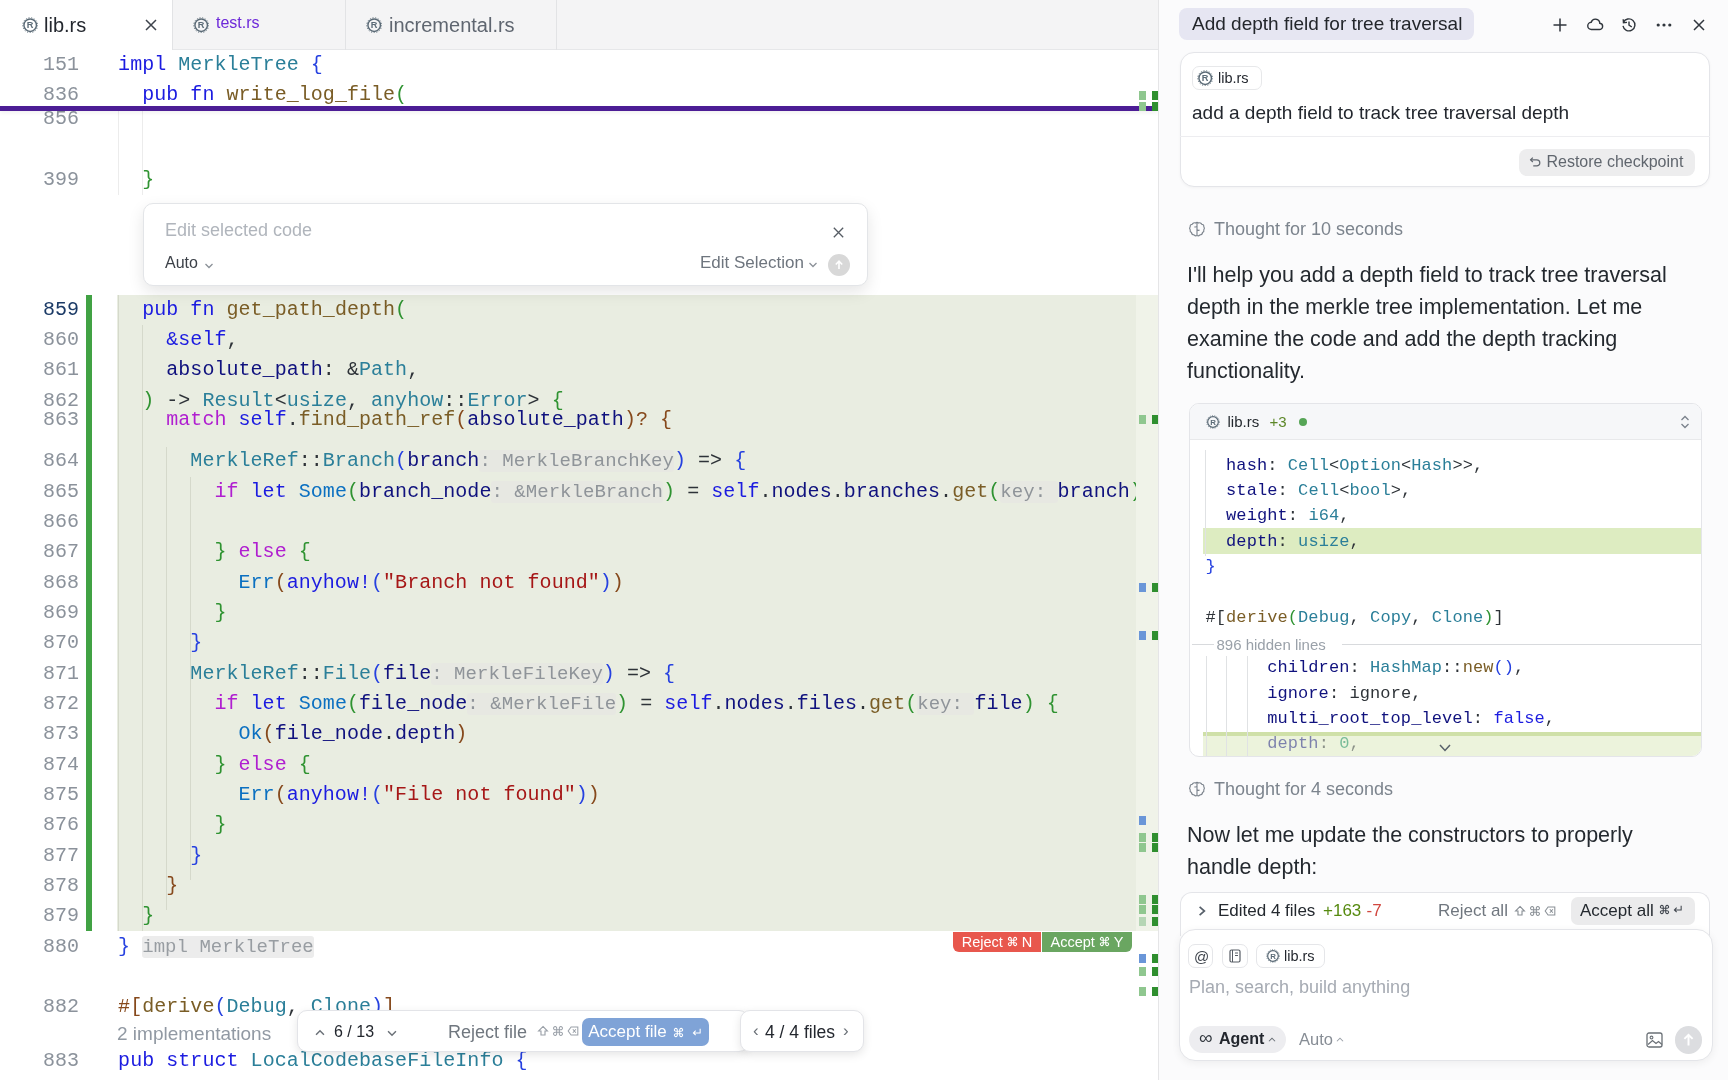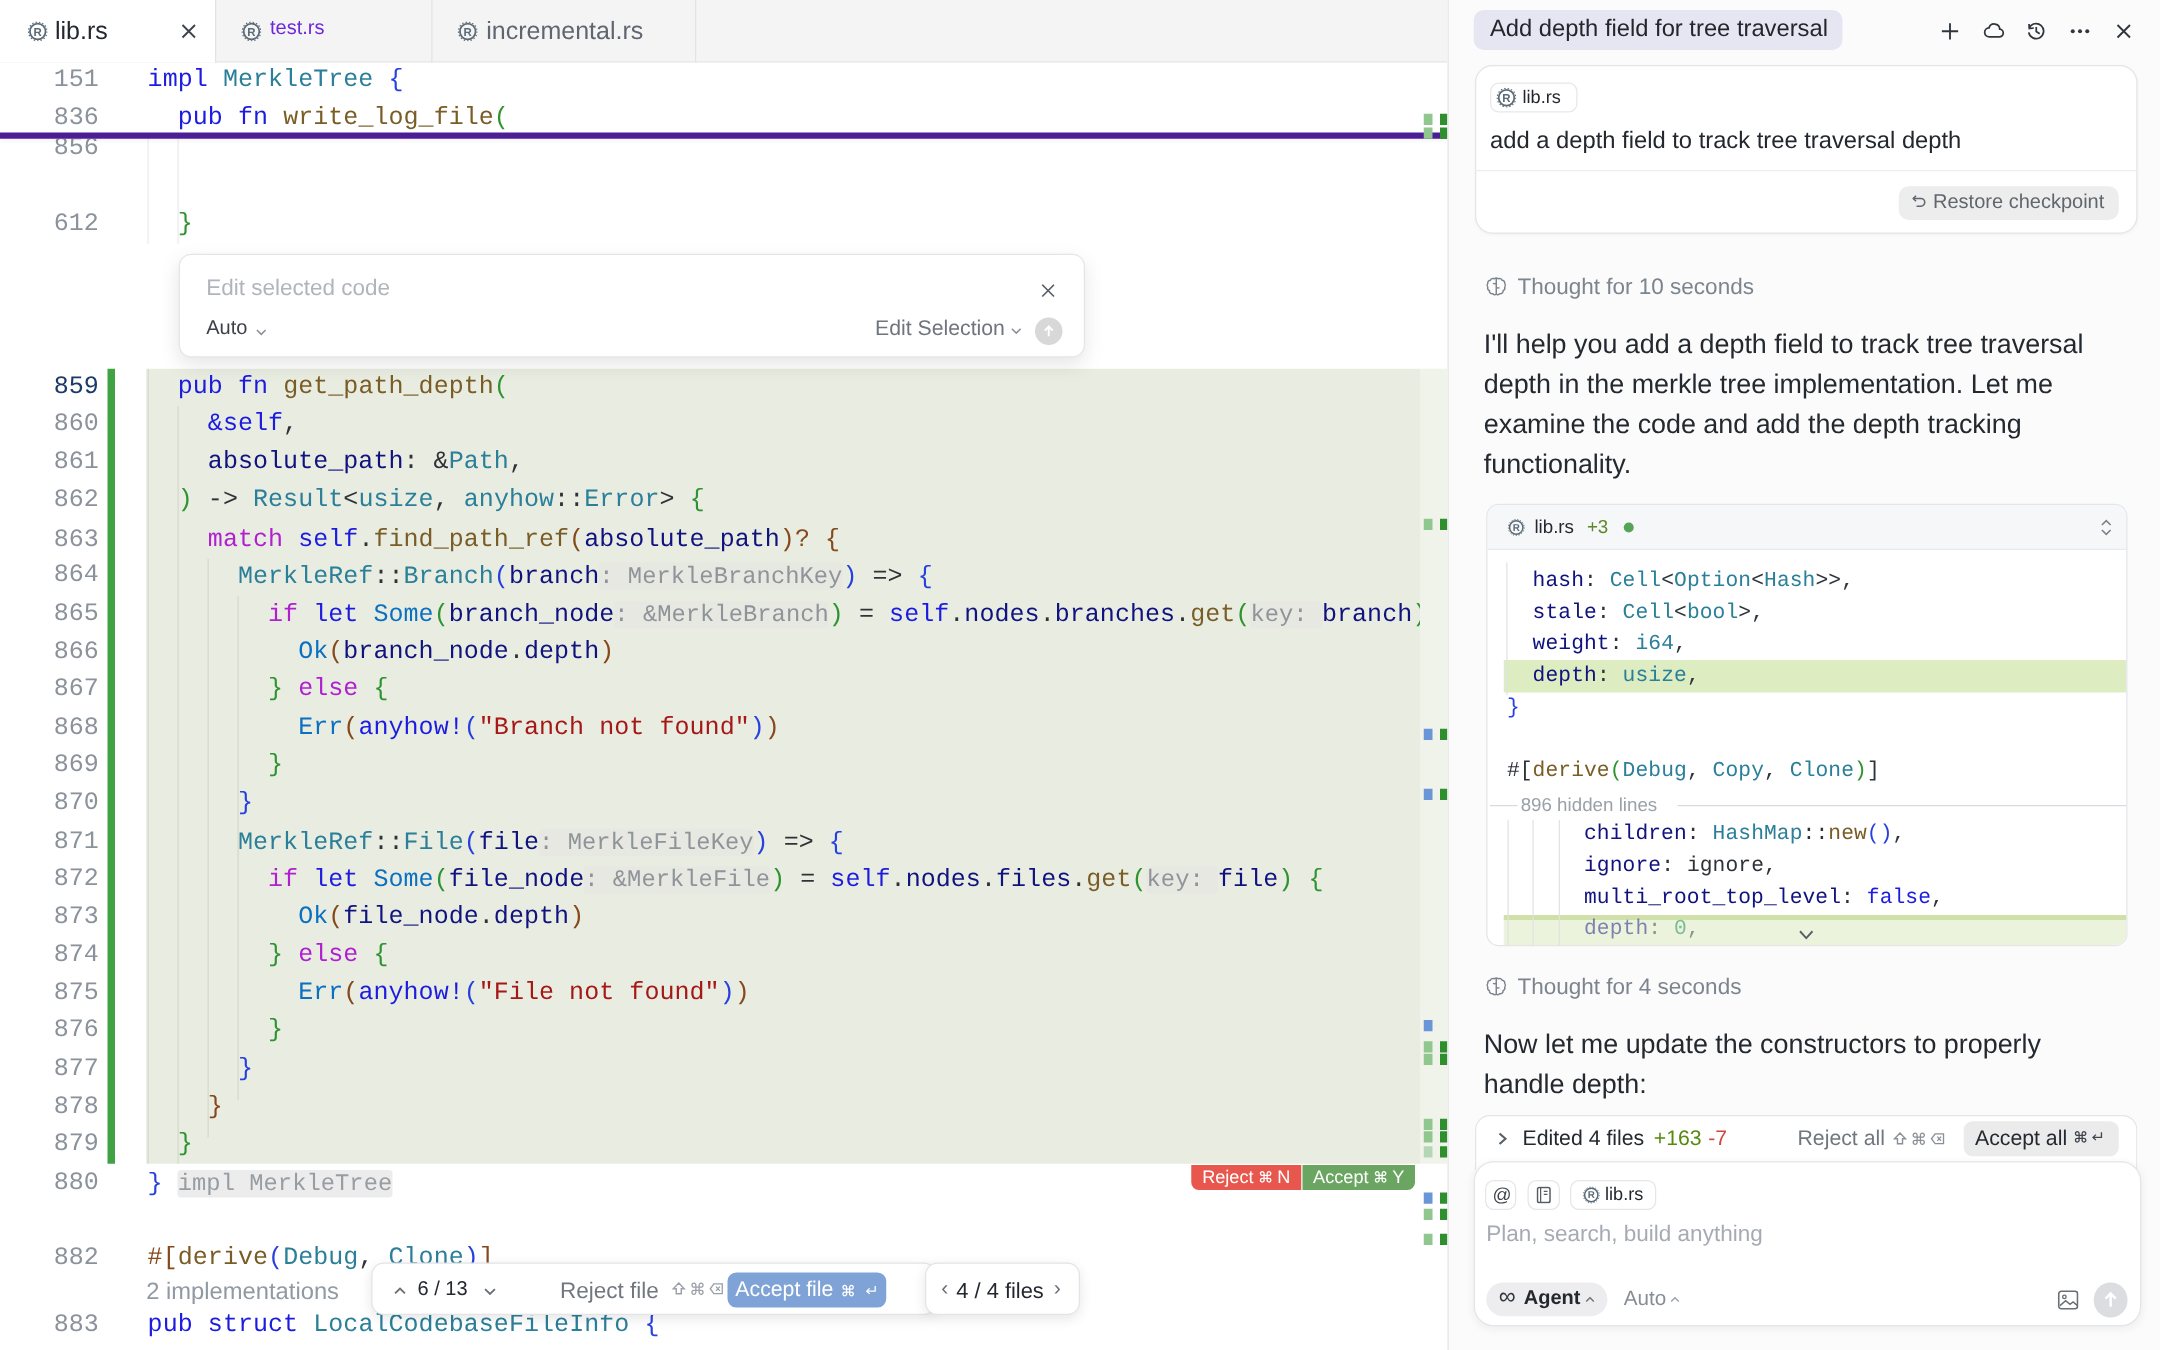--- a/index.html
+++ b/index.html
@@ -48,54 +48,53 @@
 <div class="guide" style="left:166px;top:446.5px;height:463.5px"></div>
 <div class="guide" style="left:190px;top:477px;height:403px"></div>
 <div class="guide" style="left:118px;top:294.6px;height:636.4px"></div>
 <div class="guidew" style="left:118px;top:111px;height:84px"></div>
 <div class="guidew" style="left:142px;top:111px;height:84px"></div>
 <div class="row" style="top:104.4px">
         <span class="ln">856</span>
         <pre class="code"></pre>
       </div>
 <div class="row" style="top:165.0px">
-        <span class="ln">612</span>
+        <span class="ln">399</span>
         <pre class="code">    <span class="b2">}</span></pre>
       </div>
 <div class="row" style="top:294.6px">
         <span class="ln" style="color:#1b3a66">859</span>
         <pre class="code">    <span class="kb">pub</span> <span class="kb">fn</span> <span class="fn">get_path_depth</span><span class="b2">(</span></pre>
       </div>
 <div class="row" style="top:324.93px">
         <span class="ln">860</span>
         <pre class="code">      <span class="kb">&amp;self</span><span class="pd">,</span></pre>
       </div>
 <div class="row" style="top:355.26px">
         <span class="ln">861</span>
         <pre class="code">      <span class="vr">absolute_path</span><span class="pd">: &amp;</span><span class="ty">Path</span><span class="pd">,</span></pre>
       </div>
 <div class="row" style="top:385.59000000000003px">
         <span class="ln">862</span>
         <pre class="code">    <span class="b2">)</span> <span class="pd">-&gt;</span> <span class="ty">Result</span><span class="pd">&lt;</span><span class="ty">usize</span><span class="pd">,</span> <span class="ty">anyhow</span><span class="pd">::</span><span class="ty">Error</span><span class="pd">&gt;</span> <span class="b2">{</span></pre>
       </div>
-<div class="row" style="top:418px">
+<div class="row" style="top:405px">
         <span class="ln">863</span>
         <pre class="code">      <span class="ct">match</span> <span class="kb">self</span><span class="pd">.</span><span class="fn">find_path_ref</span><span class="b3">(</span><span class="vr">absolute_path</span><span class="b3">)</span><span class="b3">?</span> <span class="b3">{</span></pre>
       </div>
 <div class="row" style="top:446.25px">
         <span class="ln">864</span>
         <pre class="code">        <span class="ty">MerkleRef</span><span class="pd">::</span><span class="ty">Branch</span><span class="b1">(</span><span class="vr">branch</span><span class="hint">: MerkleBranchKey</span><span class="b1">)</span> <span class="pd">=&gt;</span> <span class="b1">{</span></pre>
       </div>
 <div class="row" style="top:476.58000000000004px">
         <span class="ln">865</span>
         <pre class="code">          <span class="ct">if</span> <span class="kb">let</span> <span class="en">Some</span><span class="b2">(</span><span class="vr">branch_node</span><span class="hint">: &amp;MerkleBranch</span><span class="b2">)</span> <span class="pd">=</span> <span class="kb">self</span><span class="pd">.</span><span class="vr">nodes</span><span class="pd">.</span><span class="vr">branches</span><span class="pd">.</span><span class="fn">get</span><span class="b2">(</span><span class="hint">key: </span><span class="vr">branch</span><span class="b2">)</span></pre>
       </div>
 <div class="row" style="top:506.91px">
         <span class="ln">866</span>
-        <pre class="code">            <span class="en">Ok</span><span class="b3">(</span><span class="vr">branch_node</span><span class="pd">.</span><span class="vr">depth</span><span class="b3">)</span></pre>
       </div>
 <div class="row" style="top:537.24px">
         <span class="ln">867</span>
         <pre class="code">          <span class="b2">}</span> <span class="ct">else</span> <span class="b2">{</span></pre>
       </div>
 <div class="row" style="top:567.5699999999999px">
         <span class="ln">868</span>
         <pre class="code">            <span class="en">Err</span><span class="b3">(</span><span class="kb">anyhow!</span><span class="b1">(</span><span class="st">"Branch not found"</span><span class="b1">)</span><span class="b3">)</span></pre>
       </div>
 <div class="row" style="top:597.9px">

